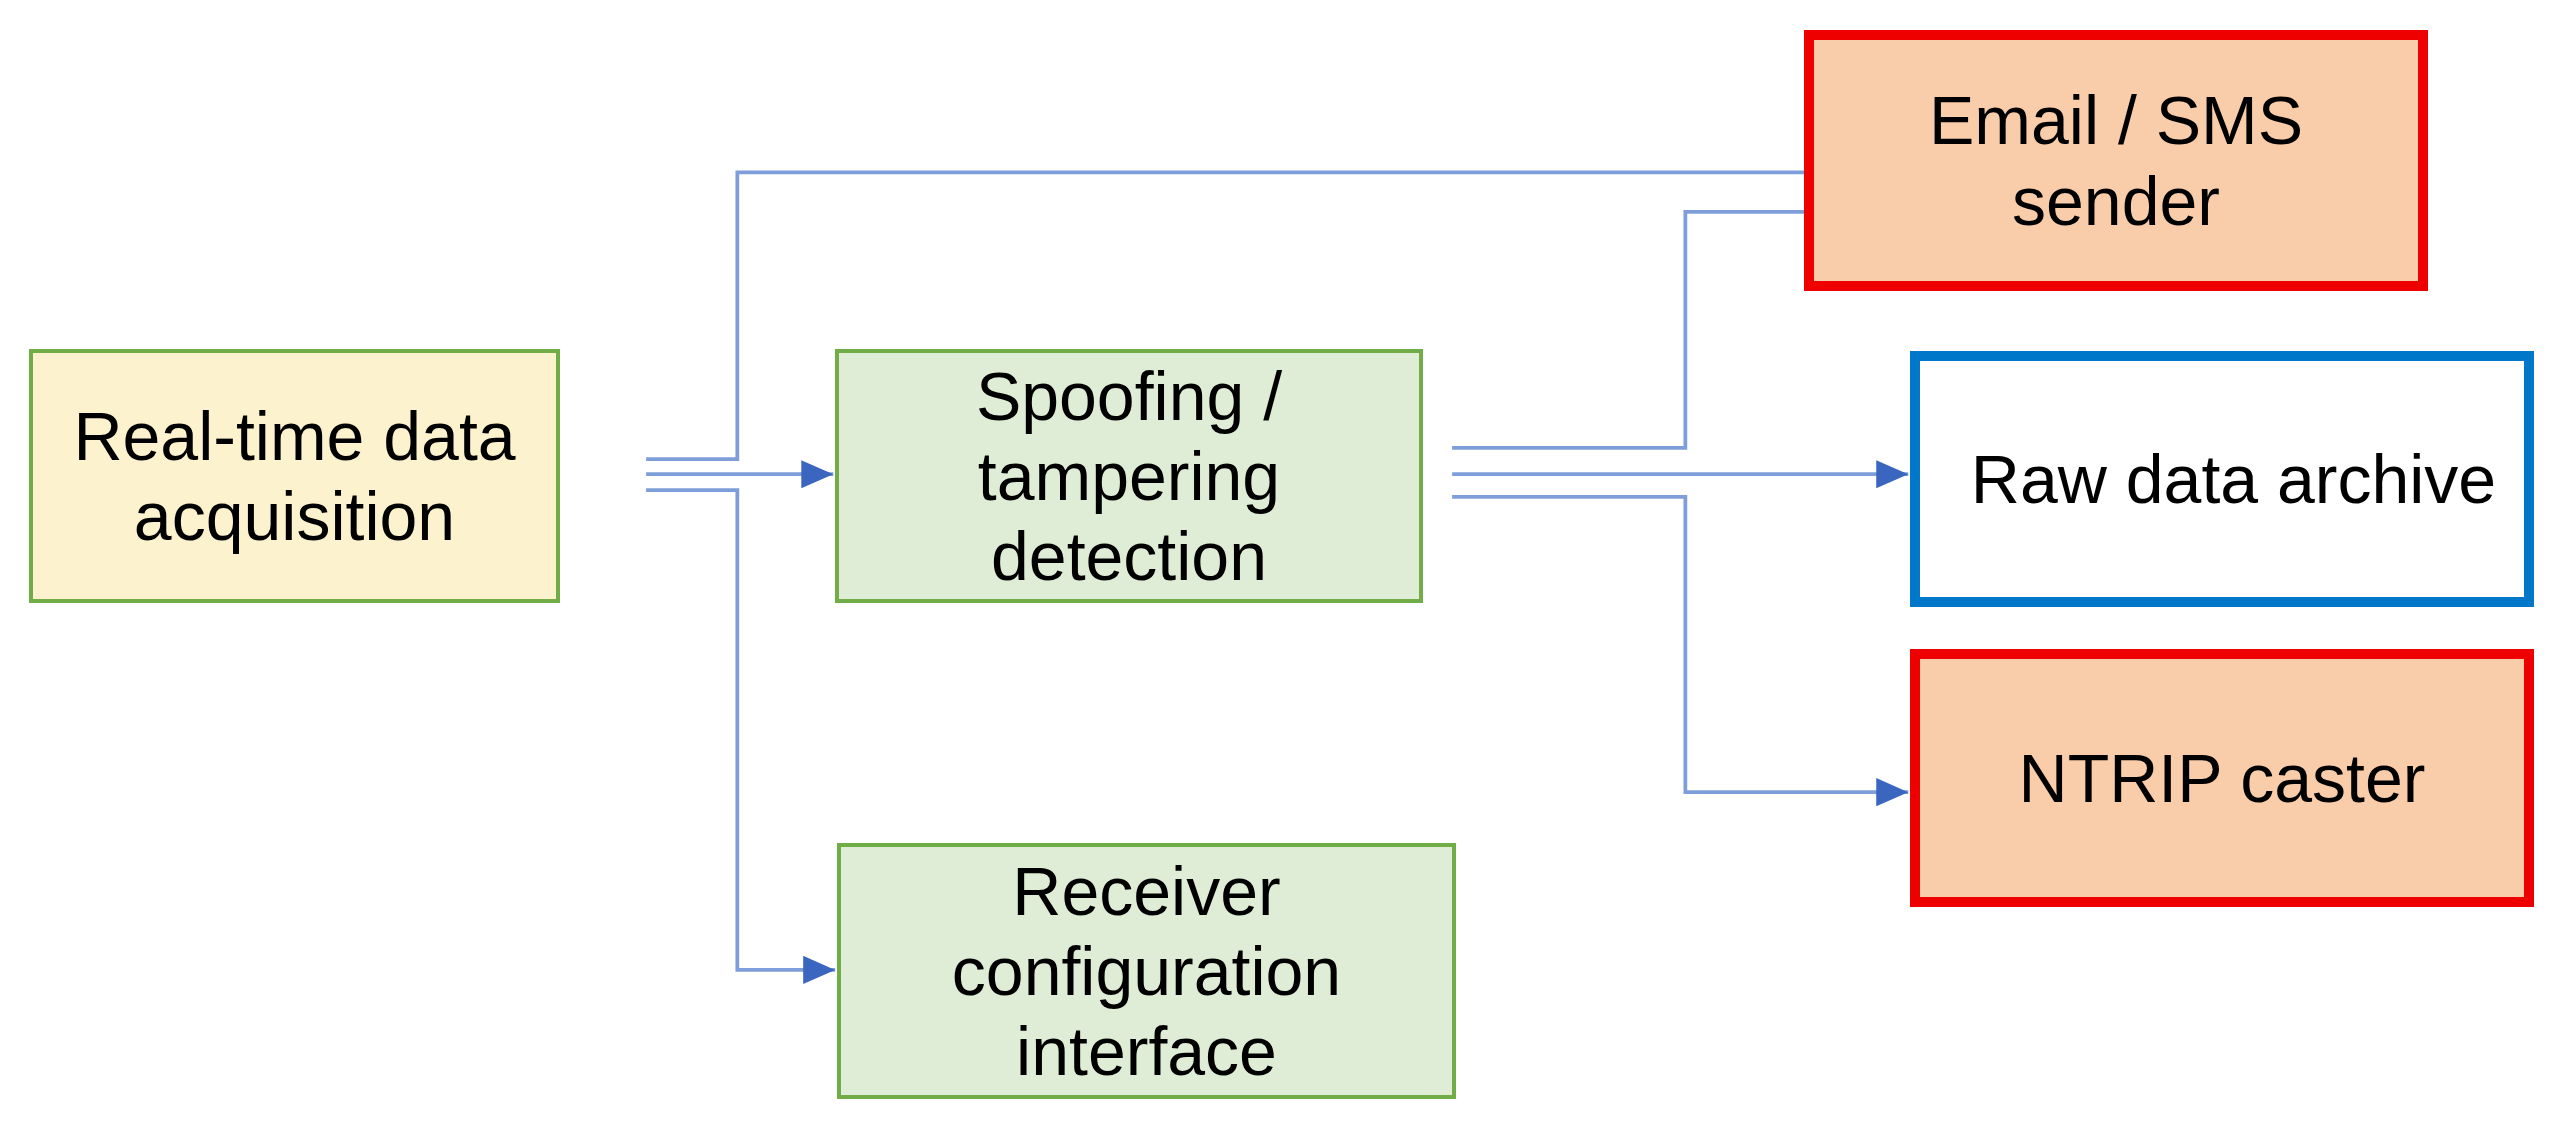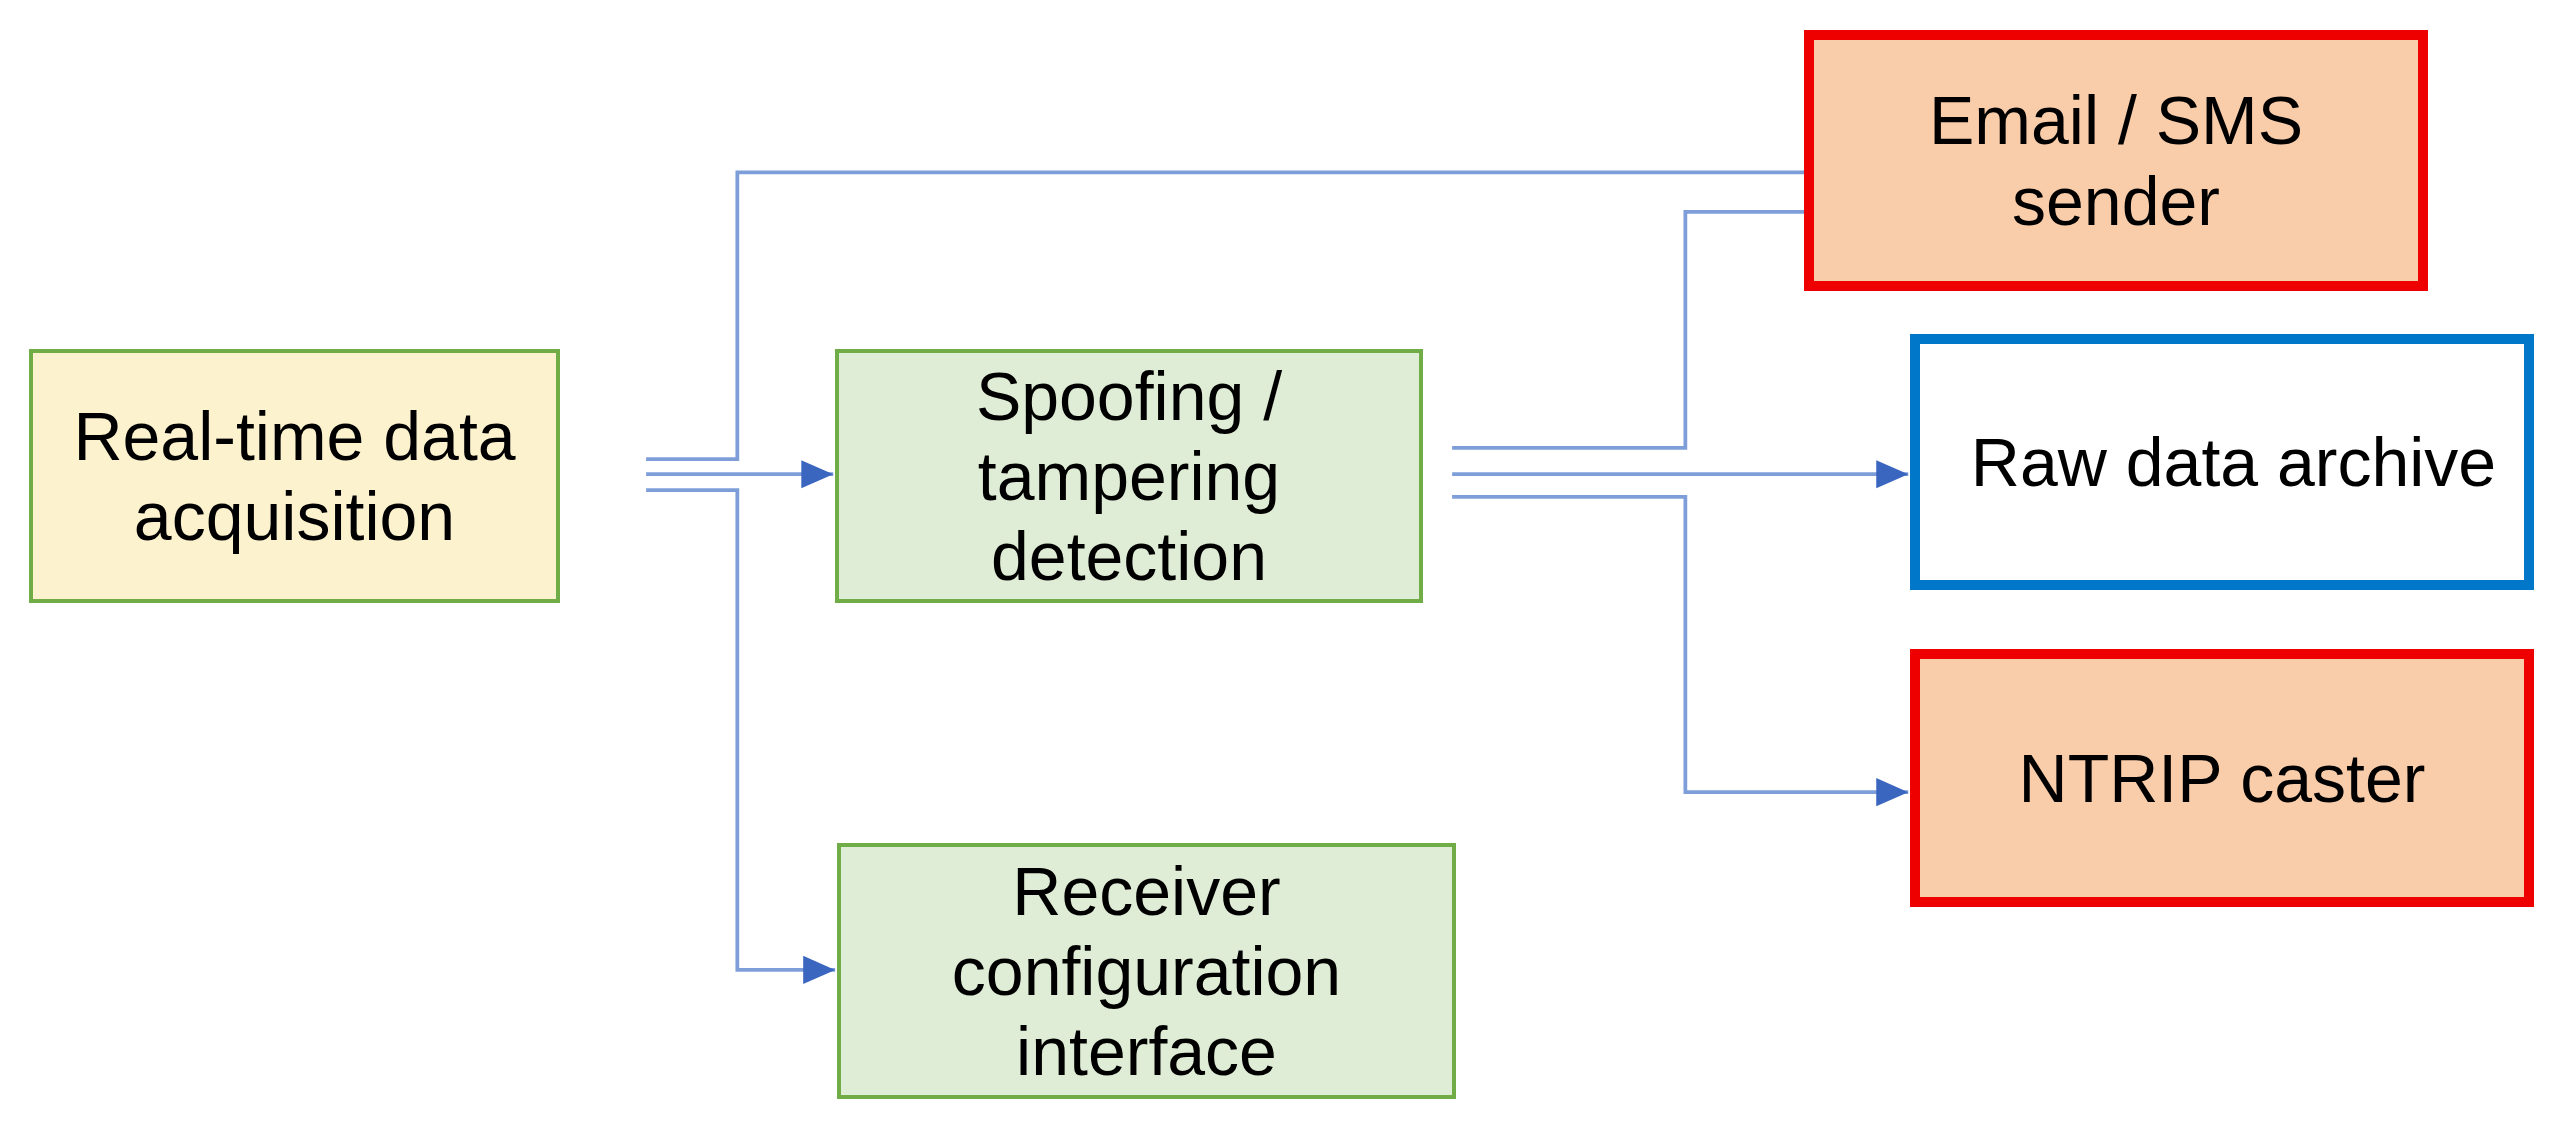--- a/index.html
+++ b/index.html
@@ -57,21 +57,21 @@
     border: 10.3px solid var(--red-border, #ee0000);
   }
   .node--white {
     background: var(--white-fill, #ffffff);
     border: 10.3px solid var(--blue-border, #0077c8);
   }
   #node-realtime { left: 29px;   top: 349px; width: 531px; height: 254px; }
   #node-spoofing { left: 835px;  top: 349px; width: 588px; height: 254px; }
   #node-receiver { left: 837px;  top: 843px; width: 619px; height: 256px; }
   #node-email    { left: 1804px; top: 30px;  width: 624px; height: 261px; }
-  #node-raw      { left: 1910px; top: 334px; width: 624px; height: 256px; padding-left: 23px; }
+  #node-raw      { left: 1910px; top: 351px; width: 624px; height: 256px; padding-left: 23px; }
   #node-ntrip    { left: 1910px; top: 649px; width: 624px; height: 258px; }
 </style>
 </head>
 <body>
 
 <div class="stage">
 
   <svg class="connectors" viewBox="0 0 2739 1201" xmlns="http://www.w3.org/2000/svg">
     <defs>
       <marker id="arrowhead" markerUnits="userSpaceOnUse" markerWidth="38" markerHeight="32" refX="34" refY="15" orient="auto">

